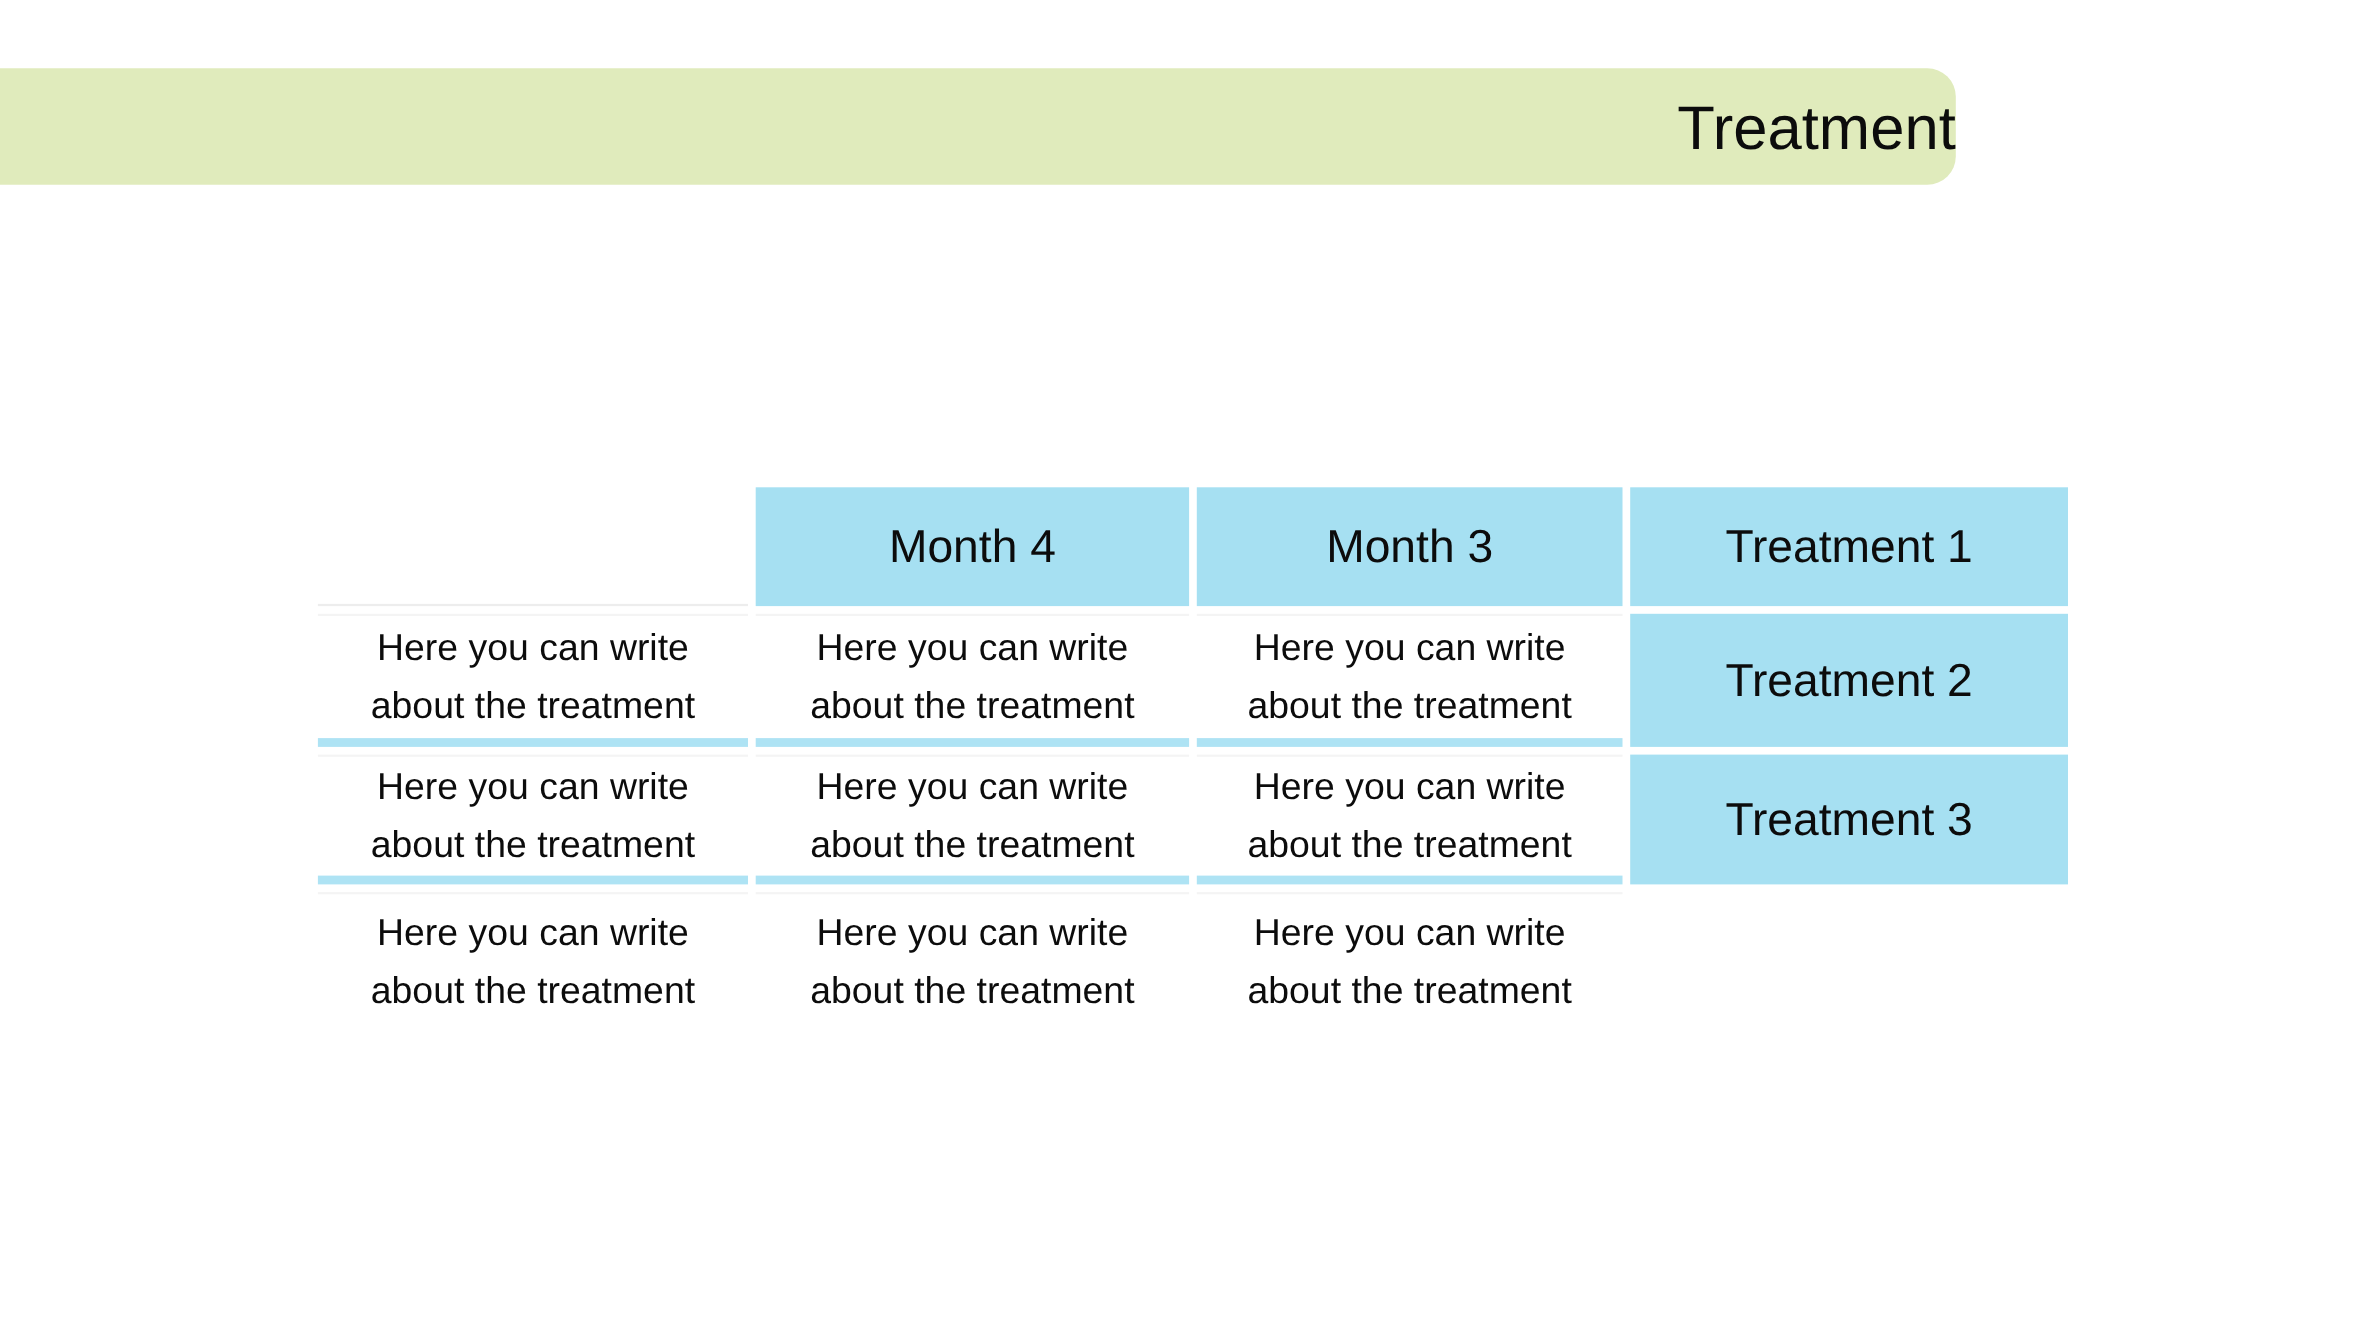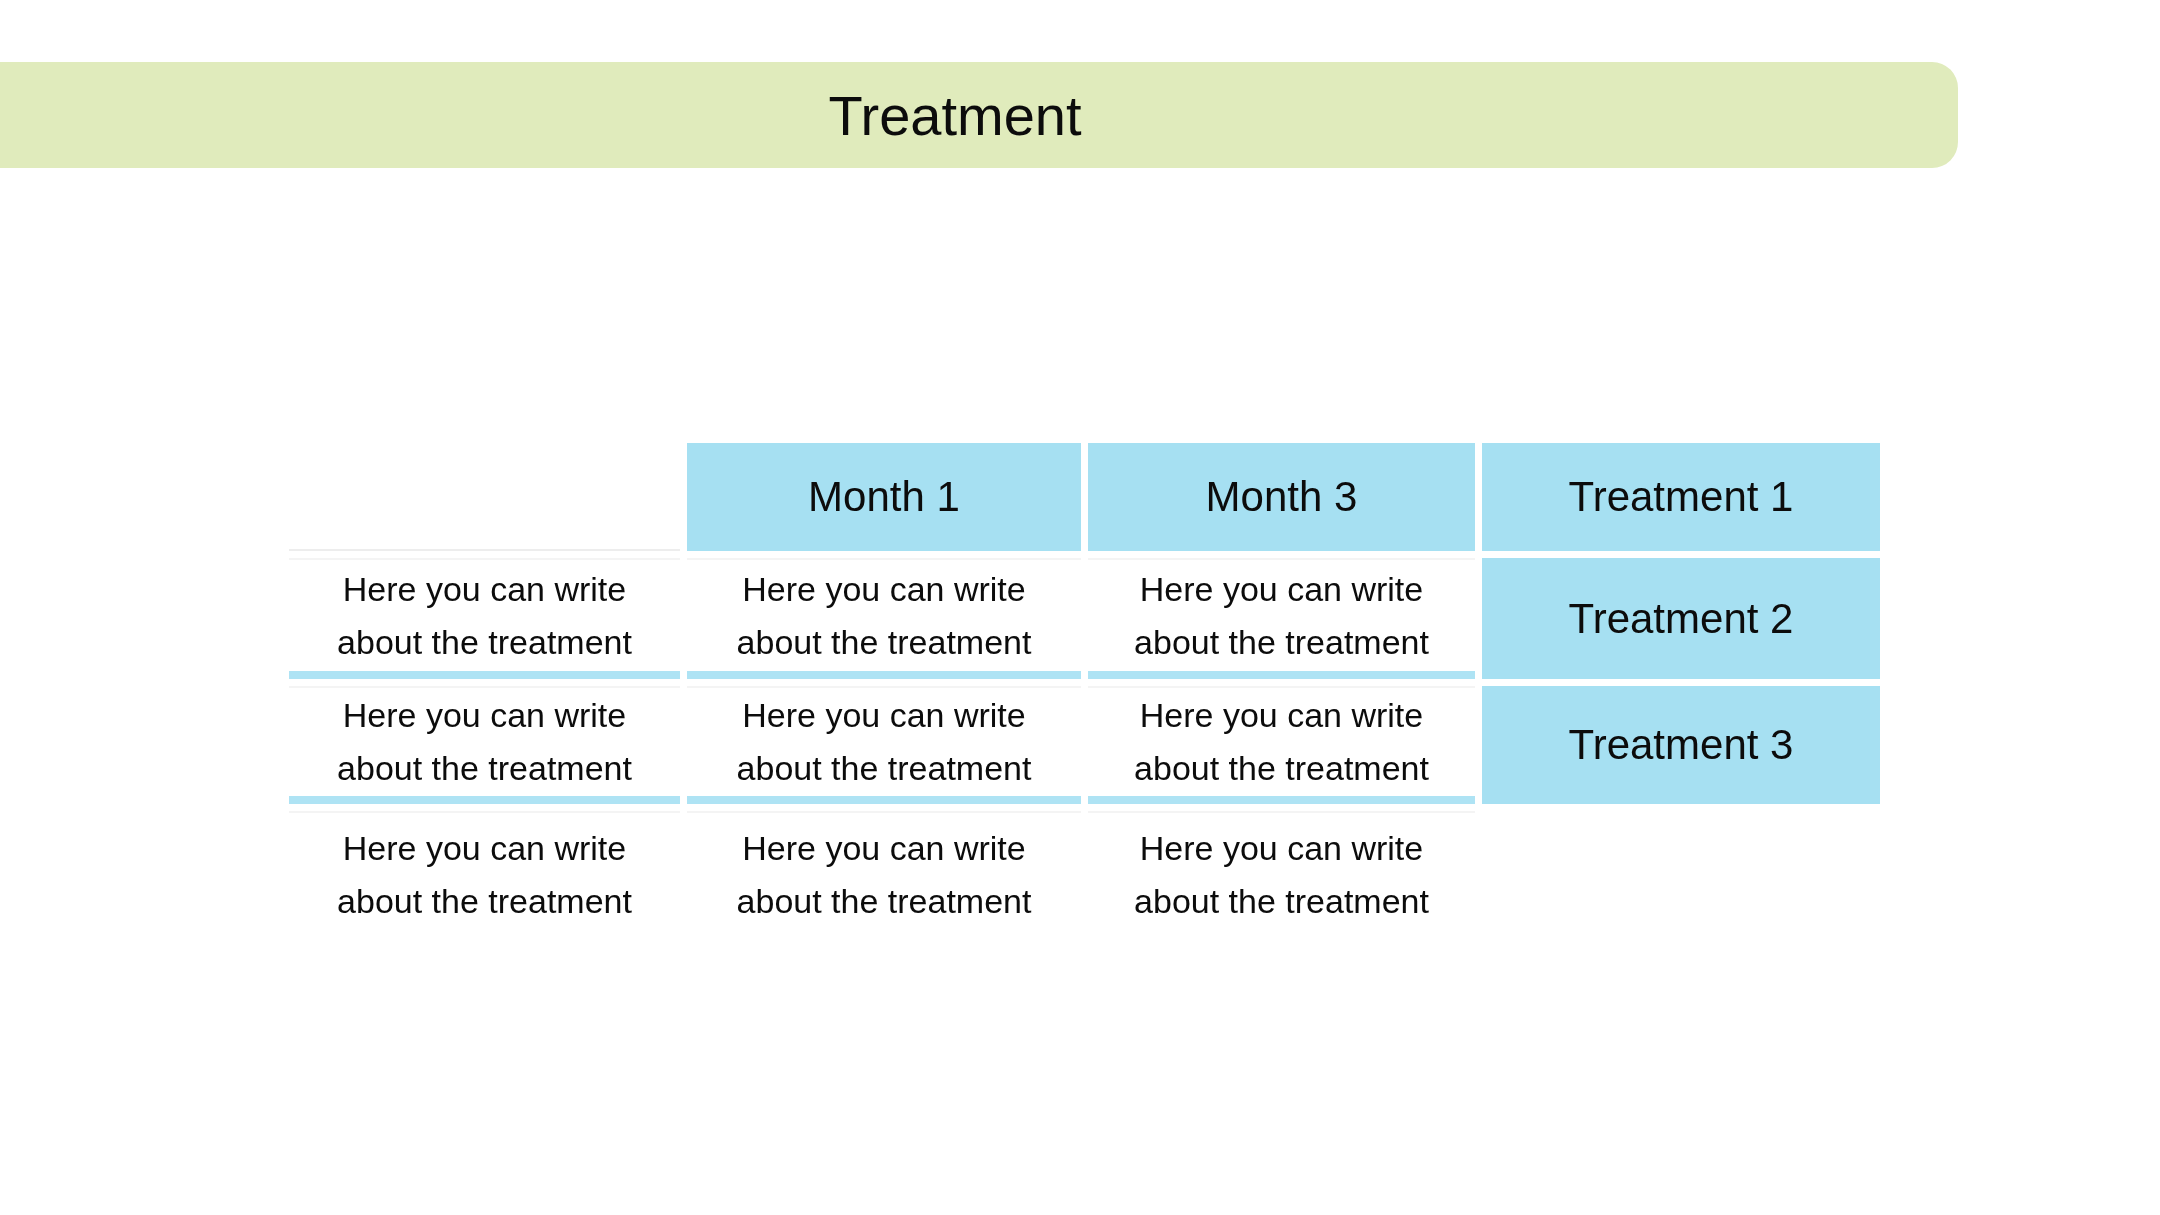--- a/index.html
+++ b/index.html
@@ -1,25 +1,25 @@
 <!DOCTYPE html>
 <html style="--banner-bg: #e0ebbc; --cell-blue: #a6e0f2; --sep-blue: #aee3f4; --cell-white: #ffffff;"><head>
 <meta charset="utf-8">
 <style>
   html,body{margin:0;padding:0;background:#ffffff;}
   body{font-family:"Liberation Sans", sans-serif;color:#111111;}
   .stage{position:relative;width:2160px;height:1215px;background:#ffffff;overflow:hidden;}
 
   
   .banner{
-    position:absolute;left:0;top:62px;width:1958px;height:106px;
+    position:absolute;left:0;top:62px;width:1778px;height:106px;
     background:var(--banner-bg,#e0ebbc);
     border-radius:0 26px 26px 0;
-    display:flex;align-items:center;justify-content:center;
-    padding-right:48px;box-sizing:border-box;
+    display:flex;align-items:center;justify-content:flex-end;
+    box-sizing:border-box;
   }
   .banner .title{margin:0;font-size:56px;font-weight:400;color:#0c0c0c;}
 
   
   .tbl{
     position:absolute;left:289px;top:443px;
     display:grid;
     grid-template-columns:391px 394px 387px 398px;
     grid-template-rows:108px 121px 118px 125px;
     gap:7px;
@@ -44,21 +44,21 @@
 
 <div class="stage">
 
   <header class="banner">
     <h1 class="title">Treatment</h1>
   </header>
 
   <div class="tbl">
 
     <div class="corner"></div>
-    <div class="hcell">Month 1</div>
+    <div class="hcell">Month 4</div>
     <div class="hcell">Month 3</div>
 
     <div class="hcell">Treatment 1</div>
     <div class="td sep">
         <span class="cell-text">Here you can write about the treatment</span>
       </div>
     <div class="td sep">
         <span class="cell-text">Here you can write about the treatment</span>
       </div>
     <div class="td sep">

